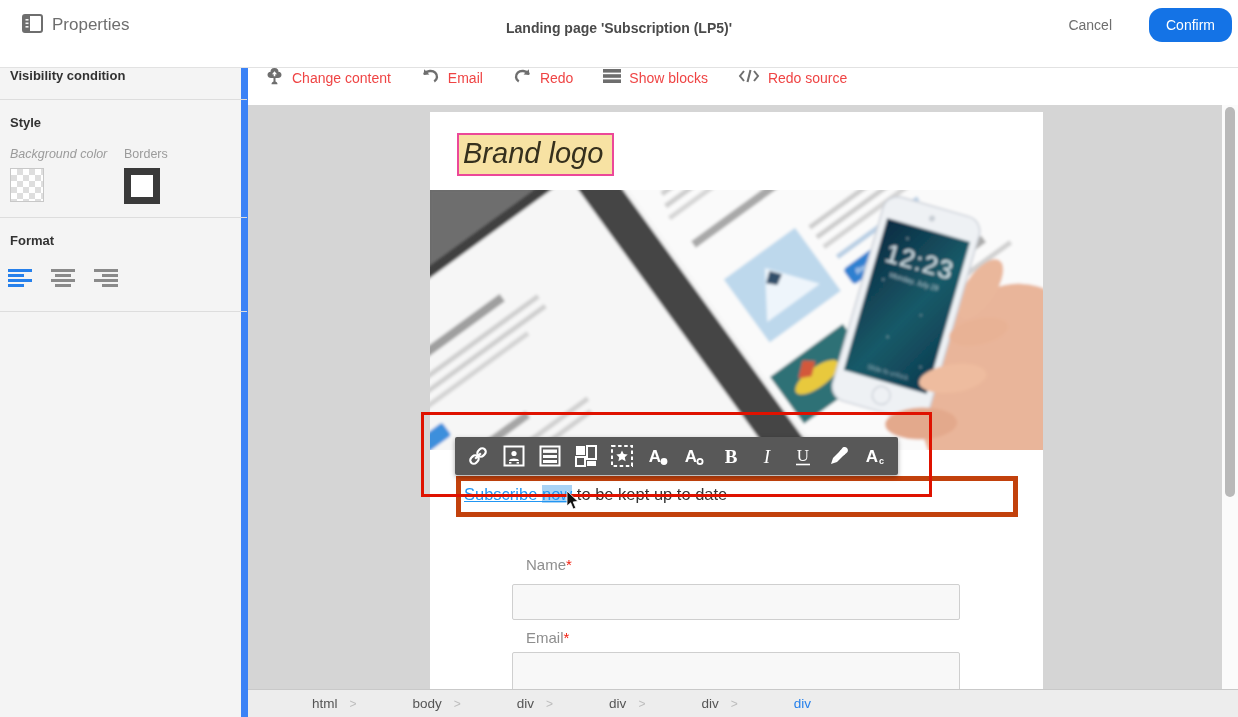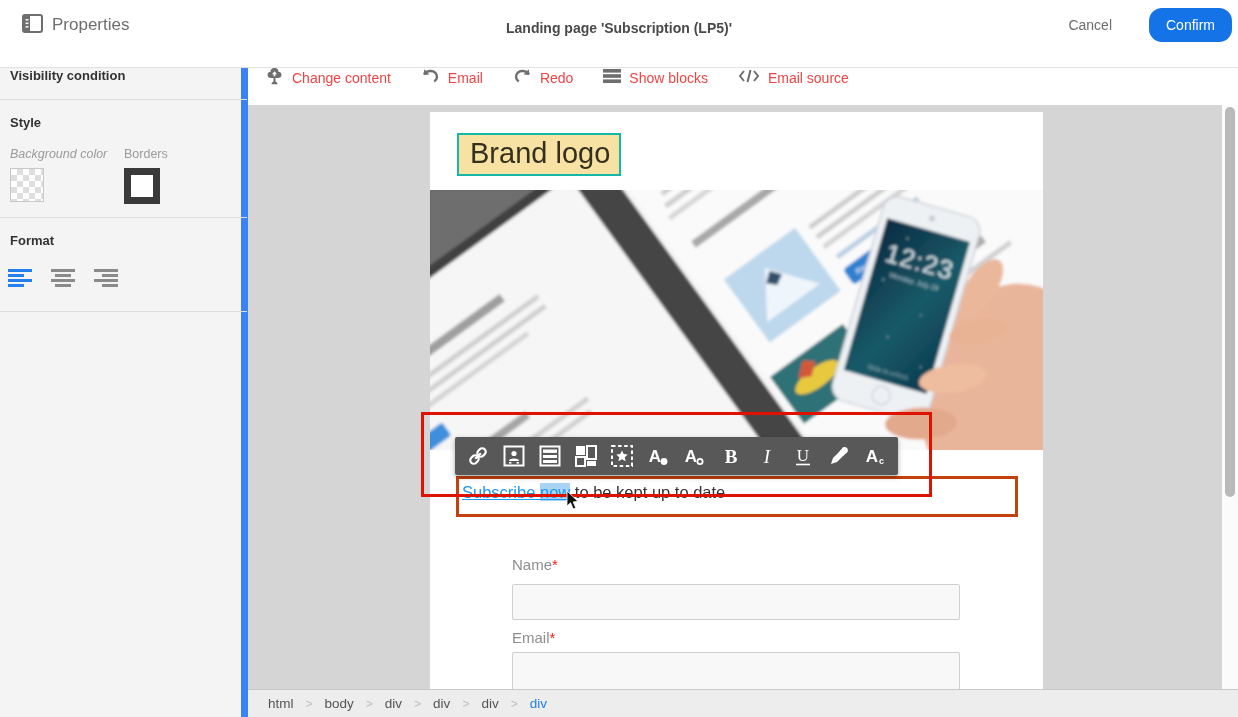--- a/index.html
+++ b/index.html
@@ -29,45 +29,45 @@
   .align-row { position:absolute; left:8px; top:218px; display:flex; gap:16px; }
   .align-btn { width:26px; height:20px; cursor:pointer; display:block; }
 
   
   .etoolbar { position:absolute; left:248px; top:50px; width:990px; height:55px; background:#fff; display:flex; align-items:center; padding-left:17px; gap:30px; }
   .tb-item { display:flex; align-items:center; gap:8px; color:#ef4444; font-size:14px; cursor:pointer; white-space:nowrap; }
 
   
   .canvas { position:absolute; left:248px; top:105px; width:990px; height:584px; background:#d5d5d5; overflow:hidden; }
   .page { position:absolute; left:182px; top:7px; width:613px; height:600px; background:#fff; }
-  .brand { position:absolute; left:27px; top:21px; padding:2px 9px 4px 11px; font-size:29px; color:#35301d; background:#f7e2a3; border:2px solid #14b8a6; cursor:pointer; }
+  .brand { position:absolute; left:27px; top:21px; padding:2px 9px 4px 4px; font-size:29px; color:#35301d; background:#f7e2a3; border:2px solid #ec4899; cursor:pointer;font-style:italic; }
   .hero { position:absolute; left:0; top:78px; width:613px; height:260px; cursor:pointer; }
 
   .rtb { position:absolute; left:207px; top:332px; width:443px; height:38px; background:#585858; border-radius:2px; box-shadow:0 2px 5px rgba(0,0,0,.35); display:flex; align-items:center; justify-content:space-between; padding:0 10px; z-index:3; }
   .rtb .ic { width:26px; height:26px; display:flex; align-items:center; justify-content:center; cursor:pointer; }
 
-  .greenbox { position:absolute; left:208px; top:371px; width:562px; height:41px; border:3px solid #c2410c; background:#fff; z-index:2; cursor:text; }
+  .greenbox { position:absolute; left:208px; top:371px; width:562px; height:41px; border:5px solid #c2410c; background:#fff; z-index:2; cursor:text; }
   .subline { position:absolute; left:3px; top:4px; font-size:16.5px; color:#333; white-space:nowrap; }
   .sublink { color:#2196f3; text-decoration:underline; }
   .selhl { background:#a9d3f5; }
 
   .redrect { position:absolute; left:173px; top:307px; width:511px; height:85px; border:3px solid #df1200; z-index:10; pointer-events:none; }
   .cursor { position:absolute; left:318px; top:386px; z-index:11; pointer-events:none; }
 
   .intro { position:absolute; left:26px; top:415px; font-size:14.5px; color:#a2a2a2; }
-  .flabel { position:absolute; left:82px; font-size:15px; color:#8e8e8e; }
+  .flabel { position:absolute; left:96px; font-size:15px; color:#8e8e8e; }
   .flabel .req { color:#f21d0d; }
   .finput { position:absolute; left:82px; width:448px; background:#f8f8f8; border:1px solid #cfcfcf; border-radius:2px; }
 
   .scroll-track { position:absolute; left:974px; top:0; width:16px; height:584px; background:#fbfbfb; }
   .scroll-thumb { position:absolute; left:3px; top:2px; width:10px; height:390px; background:#b9b9b9; border-radius:5px; cursor:pointer; }
 
   
   .breadcrumb { position:absolute; left:248px; top:689px; width:990px; height:28px; background:#ededed; border-top:1px solid #c9c9c9; display:flex; align-items:center; padding-left:20px; font-size:13.5px; color:#555; }
-  .bc-item { cursor:pointer; }
+  .bc-item { cursor:pointer;margin-left:44px; }
   .bc-item.active { color:#2680eb; }
   .bc-sep { color:#bdbdbd; margin:0 12px; font-size:12px; }
 </style>
 </head>
 <body>
 
 <div id="app">
 
   <div class="header">
     <div class="props-toggle">
@@ -172,21 +172,21 @@
       <span>Show blocks</span>
     </div>
     <div class="tb-item">
       <span>
         <svg width="22" height="16" viewBox="0 0 22 16" fill="none" stroke="#6e6e6e" stroke-width="2">
             <path d="M6 3 L2 8 L6 13"></path>
             <path d="M16 3 L20 8 L16 13"></path>
             <path d="M12.5 2 L9.5 14"></path>
           </svg>
       </span>
-      <span>Email source</span>
+      <span>Redo source</span>
     </div>
   </div>
 
   <div class="canvas">
 
     <div class="page">
       <div class="brand">Brand logo</div>
 
       <svg class="hero" width="613" height="260" viewBox="0 0 613 260">
         <defs>

